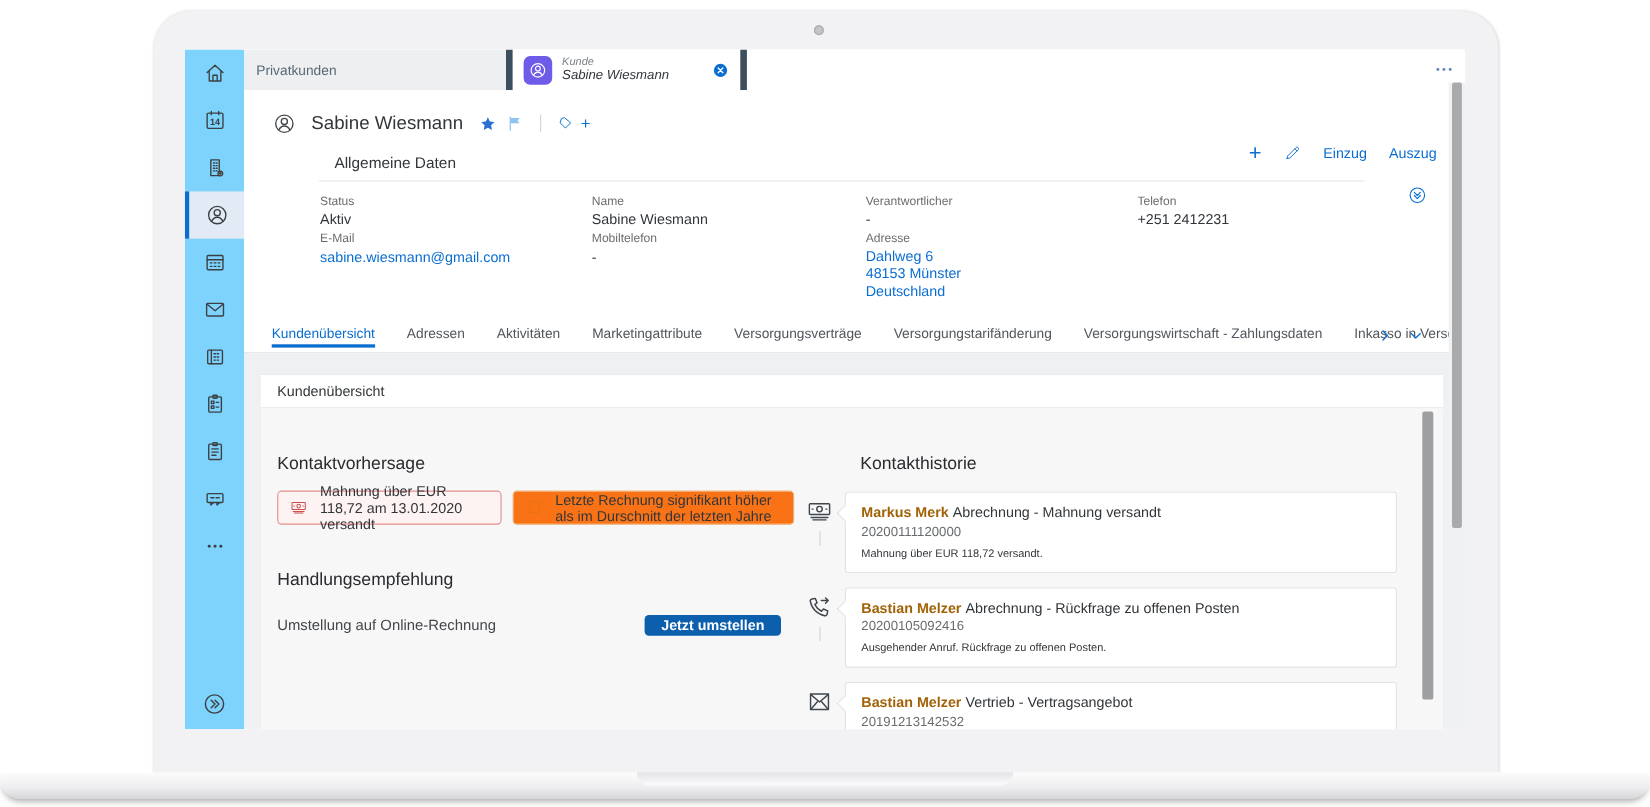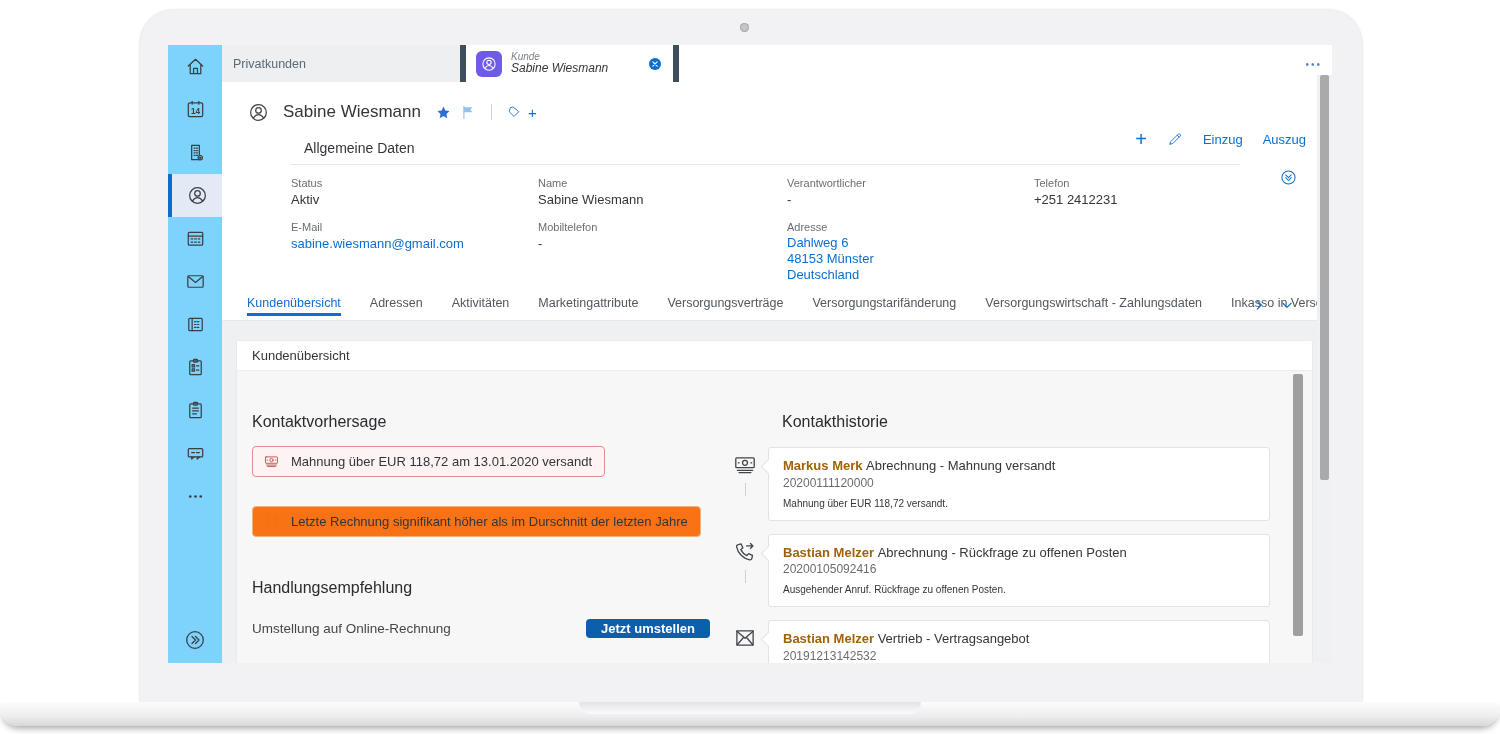--- a/index.html
+++ b/index.html
@@ -67,21 +67,21 @@
   .header-actions { position:absolute; top:57px; right:26px; transform:translateY(-50%);
     display:flex; align-items:center; gap:20px; }
   .act-plus { color:#0a6ed1; font-size:20px; font-weight:400; cursor:pointer; line-height:1; }
   .act-edit { color:#0a6ed1; cursor:pointer; }
   .act-edit svg { width:16px; height:16px; }
   .act-link { color:#0a6ed1; font-size:13px; cursor:pointer; text-decoration:none; }
   .section-title { font-size:14px; color:#32363a; margin:14px 0 0 82px; }
   .header-rule { height:1px; background:#e5e7e9; margin:8px 92px 0 68px; }
   .header-expand { position:absolute; right:34px; top:86px; color:#0a6ed1; cursor:pointer; }
   .header-expand svg { width:19px; height:19px; }
-  .fields-grid { display:grid; grid-template-columns:247px 249px 247px 1fr; margin:12px 0 0 69px; row-gap:14px; }
+  .fields-grid { display:grid; grid-template-columns:247px 249px 247px 1fr; margin:12px 0 0 69px; row-gap:4px; }
   .field-label { font-size:11px; color:#6a6d70; margin-bottom:3px; }
   .field-value { font-size:13px; color:#32363a; }
   .field-value.link, .addr-line { font-size:13px; color:#0a6ed1; cursor:pointer; }
   .addr-line { line-height:1.15; margin-bottom:1px; }
 
   
   .nav-tabs { height:25px; display:flex; align-items:flex-start; gap:29px; padding-left:25px; flex:none;
     border-bottom:1px solid #e6e8ea; background:#fff; position:relative; }
   .nav-tab { font-size:12.5px; color:#51575d; white-space:nowrap; cursor:pointer; padding-bottom:6px; }
   .nav-tab.active { color:#0a6ed1; border-bottom:3px solid #0a6ed1; padding-bottom:3px; }
@@ -93,21 +93,21 @@
   .content { flex:1; background:#eef0f2; padding:20px 20px 0 15px; min-height:0; }
   .panel { background:#f7f7f8; width:1075px; box-shadow:0 0 2px rgba(0,0,0,.08); }
   .panel-header { height:30px; background:#fff; border-bottom:1px solid #ececec;
     display:flex; align-items:center; padding-left:15px; font-size:13px; color:#32363a; }
   .panel-body { display:flex; padding:0 0 0 15px; position:relative; }
   .inner-scrollbar { position:absolute; right:9px; top:3px; width:10px; height:262px; background:#9d9fa1; border-radius:2px; }
 
   .left-col { width:470px; flex:none; }
   .big-heading { font-size:16px; color:#292b2e; font-weight:400; }
   .left-col .big-heading { margin-top:42px; }
-  .alerts { margin-top:15px; display:flex; flex-direction:column; gap:29px; }
+  .alerts { margin-top:15px; display:flex; flex-direction:row; gap:10px; }
   .alert { display:inline-flex; align-items:center; gap:11px; height:31px; padding:0 12px 0 10px;
     border-radius:4px; font-size:13px; color:#32363a; width:fit-content; border:1px solid; }
   .alert.error { border-color:#e38d8d; background:#fdf3f3; }
   .alert.error .icon { color:#cc4b4b; }
   .alert.warning { border-color:#efb27a; background:#f97316; }
   .alert.warning .icon { color:#e9730c; }
   .alert .icon svg { width:17px; height:17px; }
   .rec-heading { margin-top:52px; }
   .rec-row { margin-top:22px; width:458px; display:flex; align-items:center; justify-content:space-between; }
   .rec-text { font-size:13.5px; color:#44474a; }

